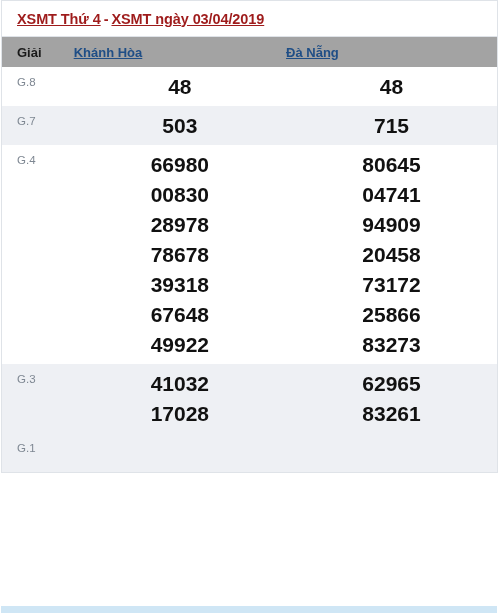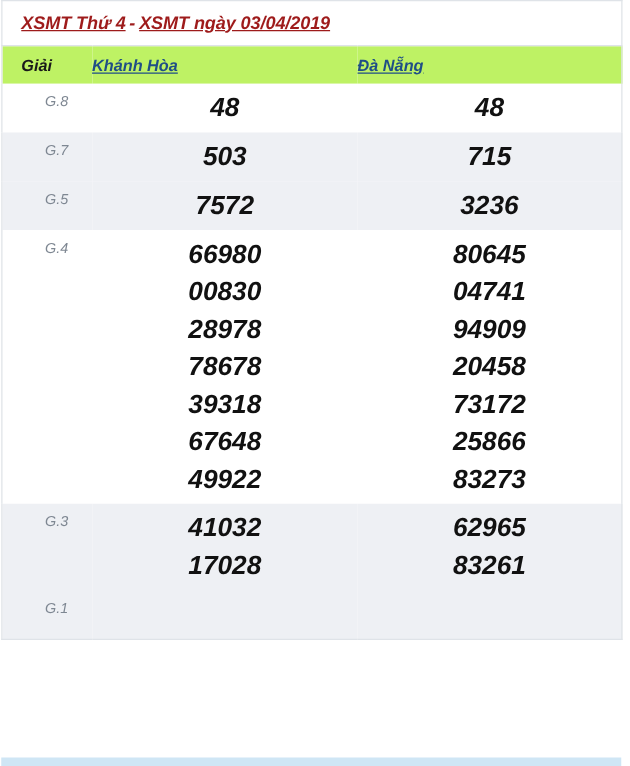--- a/index.html
+++ b/index.html
@@ -15,21 +15,20 @@
     font-family: "Liberation Sans", "DejaVu Sans", sans-serif;
     -webkit-font-smoothing: antialiased;
   }
 
   .page {
     position: relative;
     width: 504px;
     height: 613px;
     background: #ffffff;
     box-sizing: border-box;
-    font-style: italic;
   }
 
   
   .title-band {
     box-sizing: border-box;
     width: 497px;
     height: 36px;
     margin: 0 0 0 1px;
     background: #ffffff;
     border: 1px solid #dfe3e8;
@@ -72,21 +71,21 @@
   .xs-table td {
     padding: 0;
     margin: 0;
     border: none;
     vertical-align: middle;
   }
 
   
   .sep-l { border-left: 1px solid #d4d9e0; }
 
-  thead tr { background: #bef264; }
+  thead tr { background: #a3a3a3; }
   th {
     height: 30px;
     font-size: 13px;
   }
   th.prize-head {
     color: #1a1a1a;
     font-weight: bold;
     text-align: left;
     padding-left: 15px;
   }
@@ -98,21 +97,21 @@
     text-decoration: underline;
     cursor: pointer;
   }
 
   tbody tr.row-white { background: #ffffff; }
   tbody tr.row-grey  { background: #eef0f4; }
 
   td.prize-cell {
     color: #7e8792;
     font-size: 11.5px;
-    text-align: center;
+    text-align: left;
     padding-left: 15px;
     vertical-align: top;
     padding-top: 9px;
   }
   td.num-cell {
     text-align: center;
     color: #111111;
     font-weight: bold;
     font-size: 21px;
   }
@@ -176,29 +175,20 @@
         </tr>
         <tr class="row-grey r-h1">
           <td class="prize-cell">G.7</td>
           <td class="num-cell sep-l">
             <span class="num-line">503</span>
           </td>
           <td class="num-cell sep-l">
             <span class="num-line">715</span>
           </td>
         </tr>
-        <tr class="row-grey r-h1">
-          <td class="prize-cell">G.5</td>
-          <td class="num-cell sep-l">
-            <span class="num-line">7572</span>
-          </td>
-          <td class="num-cell sep-l">
-            <span class="num-line">3236</span>
-          </td>
-        </tr>
         <tr class="row-white r-h7">
           <td class="prize-cell">G.4</td>
           <td class="num-cell sep-l">
             <span class="num-line">66980</span>
             <span class="num-line">00830</span>
             <span class="num-line">28978</span>
             <span class="num-line">78678</span>
             <span class="num-line">39318</span>
             <span class="num-line">67648</span>
             <span class="num-line">49922</span>

